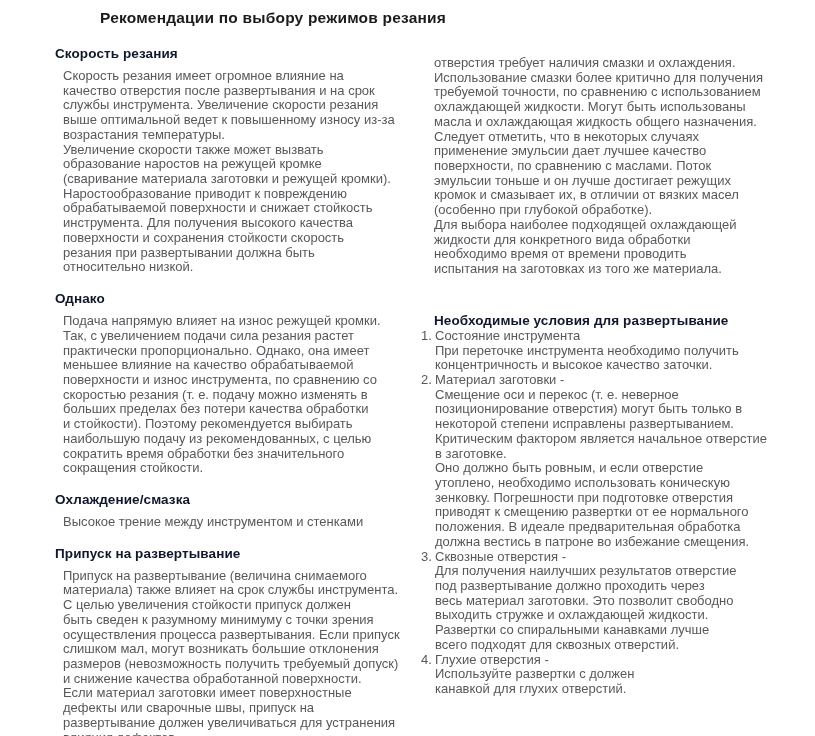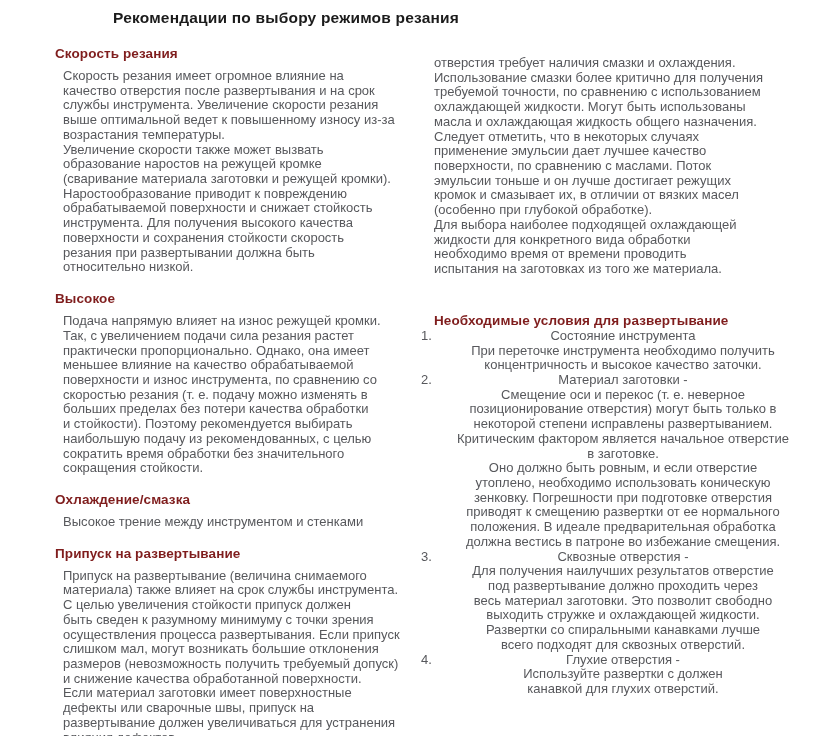--- a/index.html
+++ b/index.html
@@ -10,21 +10,21 @@
   body {
     position: relative;
     width: 815px;
     height: 736px;
     overflow: hidden;
     font-family: "Liberation Sans", sans-serif;
     color: #57585c;
   }
   .doc-title {
     position: absolute;
-    left: 113px;
+    left: 100px;
     top: 9px;
     font-size: 15.5px;
     font-weight: bold;
     color: #1b1b1b;
     letter-spacing: 0.2px;
     white-space: nowrap;
   }
   .col {
     position: absolute;
     font-size: 13px;
@@ -37,21 +37,21 @@
     width: 378px;
   }
   .col-right {
     left: 421px;
     top: 48px;
     width: 390px;
   }
   .sec-heading {
     font-size: 13.5px;
     font-weight: bold;
-    color: #7f1d1d;
+    color: #0f172a;
     line-height: 15px;
     margin: 16px 0 1px 0;
     letter-spacing: 0.1px;
   }
   .col-left .section:first-child .sec-heading {
     margin-top: 0;
   }
   .col-right .sec-heading {
     margin-top: 36px;
     margin-left: 13px;
@@ -71,21 +71,20 @@
     display: flex;
     align-items: flex-start;
   }
   .num-item .num {
     flex: 0 0 14px;
     width: 14px;
   }
   .num-item .item-text {
     flex: 1 1 auto;
     white-space: pre-line;
-    text-align: center;
   }
 </style>
 </head>
 <body>
 
 <div class="doc-title">Рекомендации по выбору режимов резания</div>
 
 <div class="col col-left">
   <div class="section">
     <div class="sec-heading">Скорость резания</div>
@@ -98,21 +97,21 @@
 образование наростов на режущей кромке
 (сваривание материала заготовки и режущей кромки).
 Наростообразование приводит к повреждению
 обрабатываемой поверхности и снижает стойкость
 инструмента. Для получения высокого качества
 поверхности и сохранения стойкости скорость
 резания при развертывании должна быть
 относительно низкой.</p>
   </div>
   <div class="section">
-    <div class="sec-heading">Высокое</div>
+    <div class="sec-heading">Однако</div>
     <p class="body-par">Подача напрямую влияет на износ режущей кромки.
 Так, с увеличением подачи сила резания растет
 практически пропорционально. Однако, она имеет
 меньшее влияние на качество обрабатываемой
 поверхности и износ инструмента, по сравнению со
 скоростью резания (т. е. подачу можно изменять в
 больших пределах без потери качества обработки
 и стойкости). Поэтому рекомендуется выбирать
 наибольшую подачу из рекомендованных, с целью
 сократить время обработки без значительного

